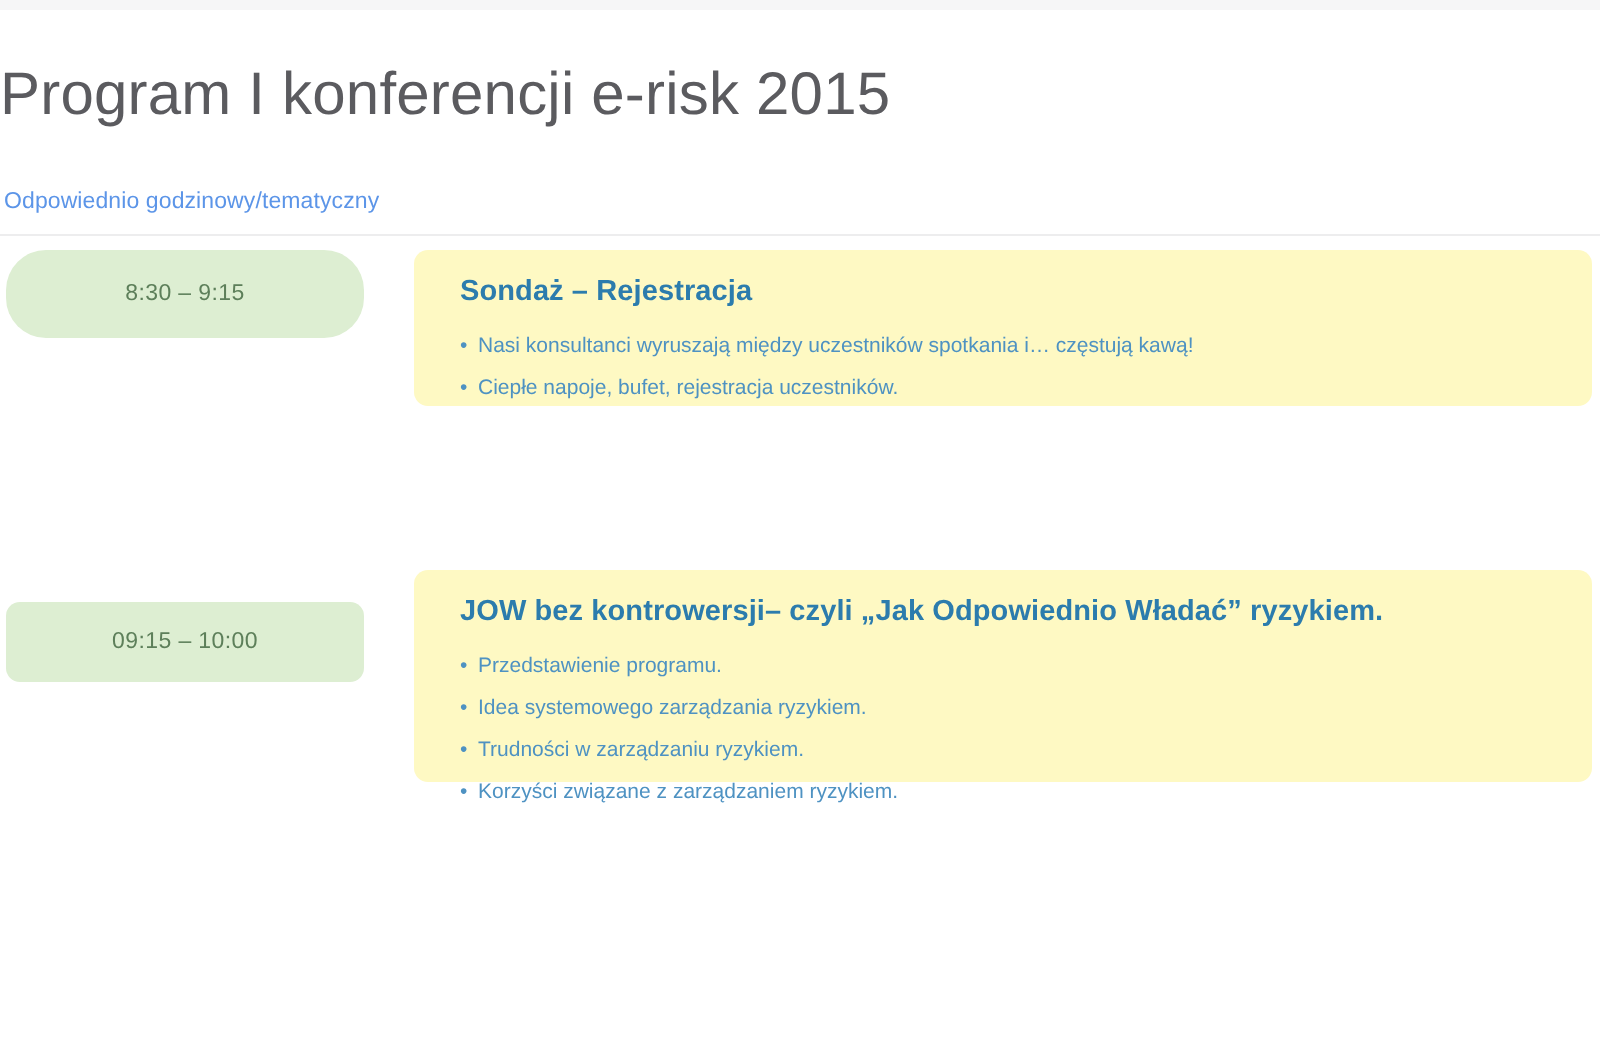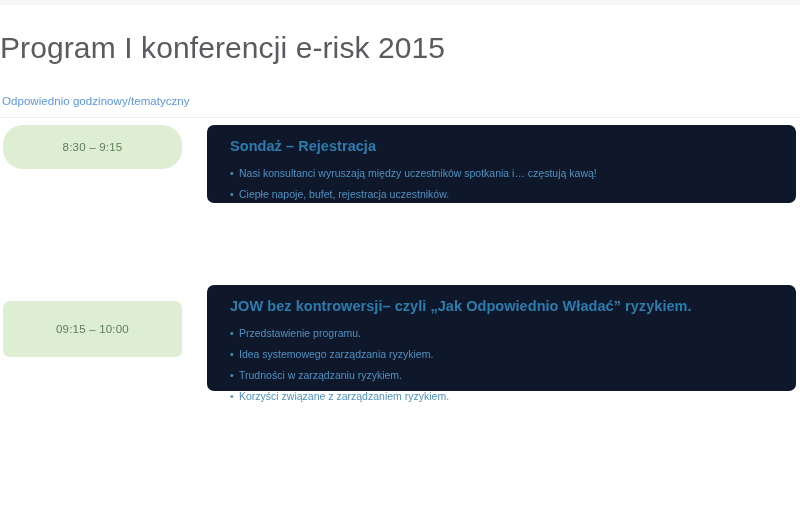--- a/index.html
+++ b/index.html
@@ -109,21 +109,21 @@
     color: #5d7f5a;
     letter-spacing: 0.2px;
     white-space: nowrap;
   }
 
   .content-cell {
     position: absolute;
     left: 207px;
     width: 589px;
     box-sizing: border-box;
-    background: #0f172a;
+    background: #fef9c3;
     border-radius: 7px;
     padding: 12px 20px 14px 23px;
   }
 
   .session-title {
     font-size: 14.5px;
     font-weight: 600;
     color: #2c7cad;
     letter-spacing: 0.05px;
     line-height: 1.3;
@@ -180,21 +180,21 @@
         </div>
         <div class="content-cell" style="top: 12px; height: 78px;">
           <div class="session-title">Sondaż – Rejestracja</div>
           <ul class="bullets">
             <li><span class="dot">•</span>Nasi konsultanci wyruszają między uczestników spotkania i… częstują kawą!</li>
             <li><span class="dot">•</span>Ciepłe napoje, bufet, rejestracja uczestników.</li>
           </ul>
         </div>
       </div>
       <div class="row" style="height: 116px;">
-        <div class="time-cell" style="top: 100px; height: 56px;">
+        <div class="time-cell" style="top: 100px; height: 40px;">
           <span class="time-text">09:15 – 10:00</span>
         </div>
         <div class="content-cell" style="top: 84px; height: 106px;">
           <div class="session-title">JOW bez kontrowersji– czyli „Jak Odpowiednio Władać” ryzykiem.</div>
           <ul class="bullets">
             <li><span class="dot">•</span>Przedstawienie programu.</li>
             <li><span class="dot">•</span>Idea systemowego zarządzania ryzykiem.</li>
             <li><span class="dot">•</span>Trudności w zarządzaniu ryzykiem.</li>
             <li><span class="dot">•</span>Korzyści związane z zarządzaniem ryzykiem.</li>
           </ul>

